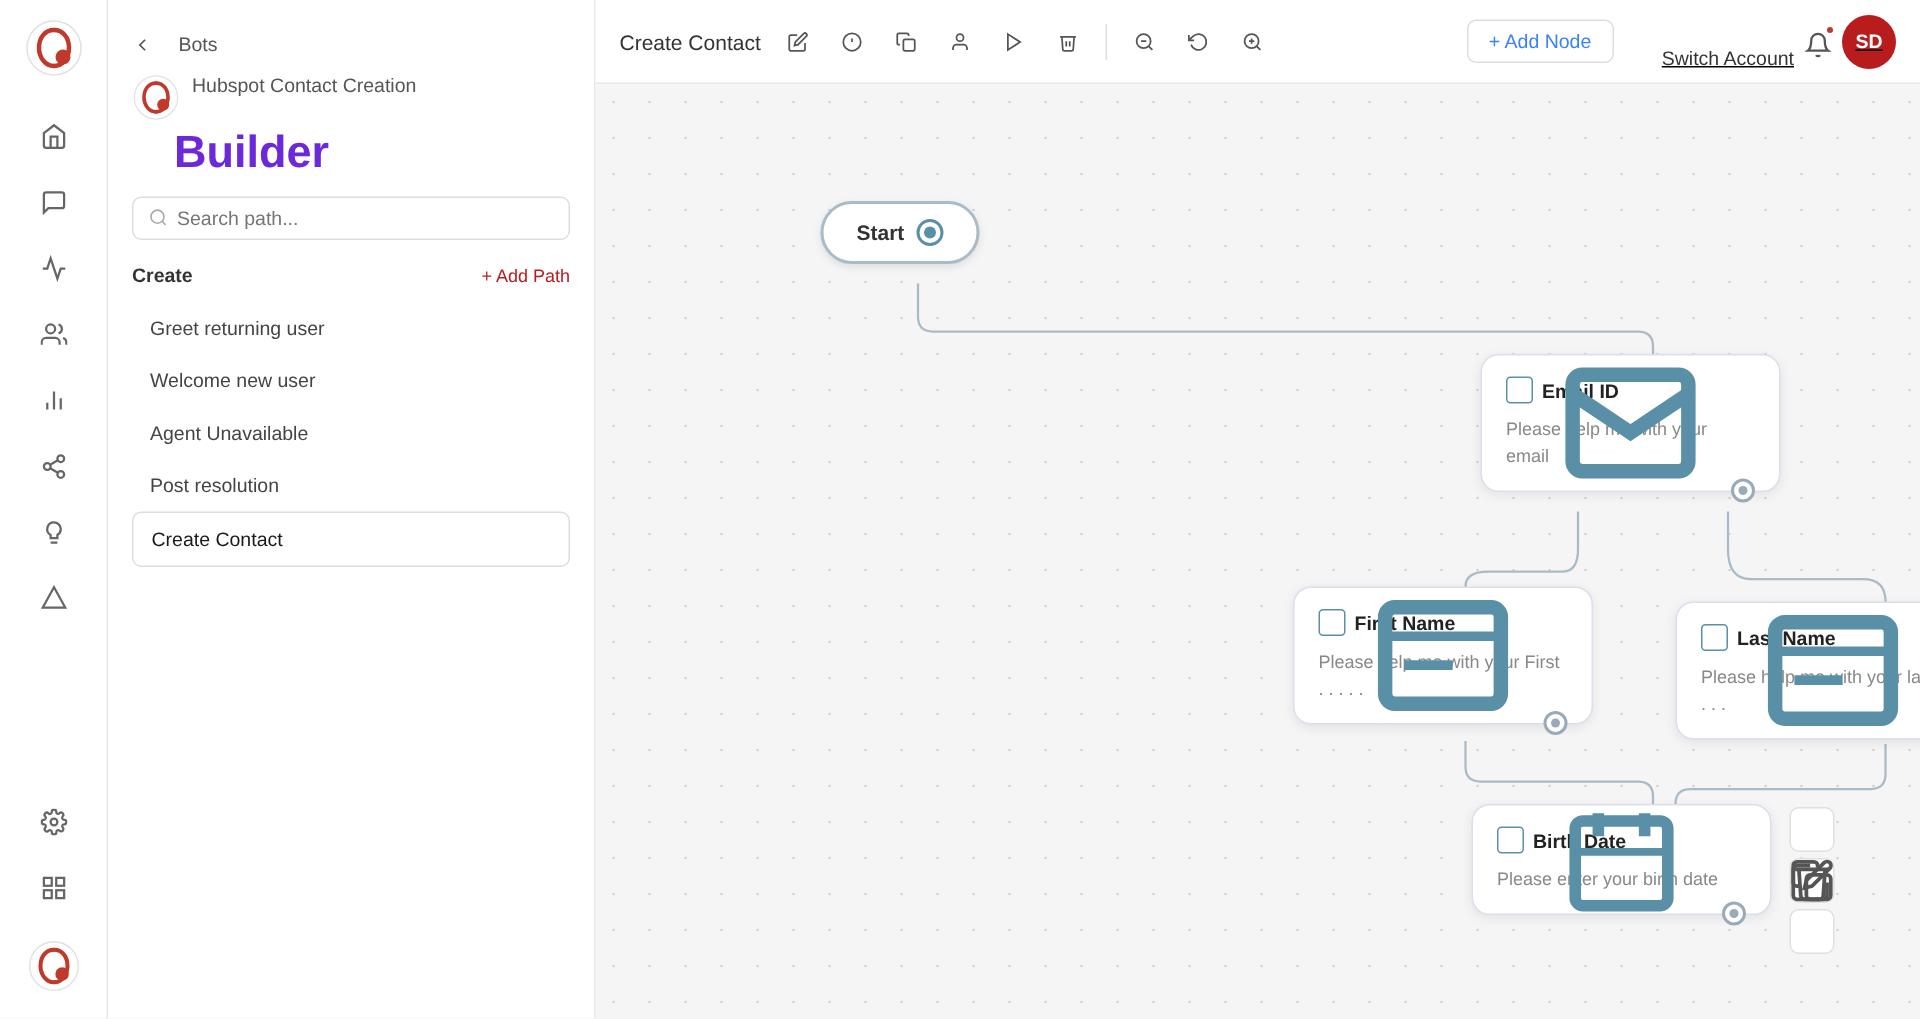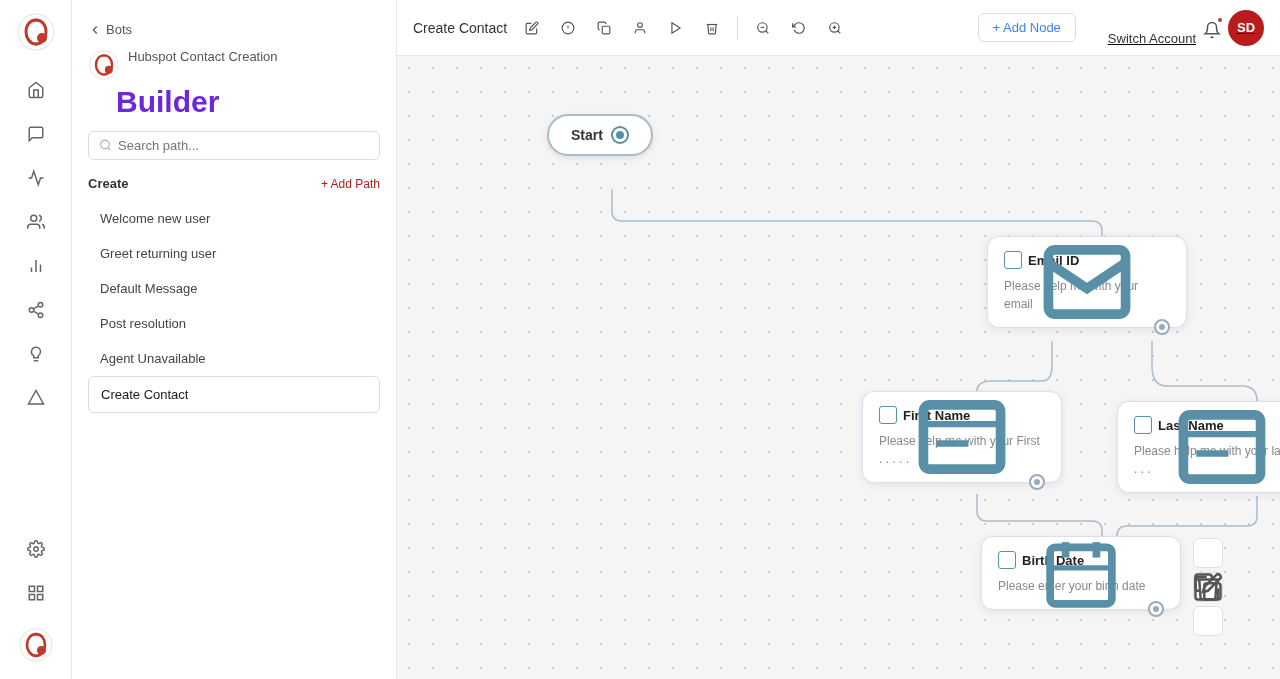--- a/index.html
+++ b/index.html
@@ -339,21 +339,21 @@
       justify-content: center;
       cursor: pointer;
       color: #555;
       font-size: 13px;
     }
 
     
     .back-bots {
       display: flex;
       align-items: center;
-      gap: 4px;
+      gap: 17px;
       font-size: 13px;
       color: #555;
       cursor: pointer;
       padding: 6px 0;
       margin-bottom: 6px;
     }
   </style>
 </head>
 <body>
 
@@ -472,25 +472,24 @@
       </svg>
     <input type="text" placeholder="Search path..." style="">
   </div>
 
   <div class="paths-header">
     <span class="paths-label">Create</span>
     <button class="add-path-btn">+ Add Path</button>
   </div>
 
   <div id="paths-list">
+      <div class="path-item">Greet returning user</div>
       <div class="path-item">Welcome new user</div>
-      <div class="path-item">Greet returning user</div>
-      <div class="path-item">Default Message</div>
+      <div class="path-item">Agent Unavailable</div>
       <div class="path-item">Post resolution</div>
-      <div class="path-item">Agent Unavailable</div>
       <div class="path-item active">Create Contact</div>
     </div>
 </div>
 
 <div class="main-area">
 
   <div class="top-bar">
     <div class="toolbar-left">
       <span class="toolbar-path-name">Create Contact</span>
       <button class="toolbar-icon-btn" title="Edit">
@@ -576,21 +575,21 @@
 
       <path d="M 655 285 L 655 310 Q 655 325 645 325 L 595 325 Q 580 325 580 335 L 580 345" stroke="#aabbc8" stroke-width="1.5" fill="none"></path>
 
       <path d="M 755 285 L 755 310 Q 755 330 770 330 L 845 330 Q 860 330 860 345 L 860 355" stroke="#aabbc8" stroke-width="1.5" fill="none"></path>
 
       <path d="M 580 438 L 580 455 Q 580 465 590 465 L 695 465 Q 705 465 705 475 L 705 490" stroke="#aabbc8" stroke-width="1.5" fill="none"></path>
 
       <path d="M 860 440 L 860 460 Q 860 470 850 470 L 730 470 Q 720 470 720 480 L 720 490" stroke="#aabbc8" stroke-width="1.5" fill="none"></path>
     </svg>
 
-    <div class="start-node" style="top:58px; left:150px;">
+    <div class="start-node" style="top:78px; left:150px;">
       <span style="font-size:14px;font-weight:600;color:#333;">Start</span>
       <div class="start-circle">
         <div class="start-circle-inner"></div>
       </div>
     </div>
 
     <div class="node" style="top:180px; left:590px; width:200px;">
       <div class="node-header">
         <div class="node-icon">
           <svg width="10" height="10" viewBox="0 0 14 14" fill="none">

